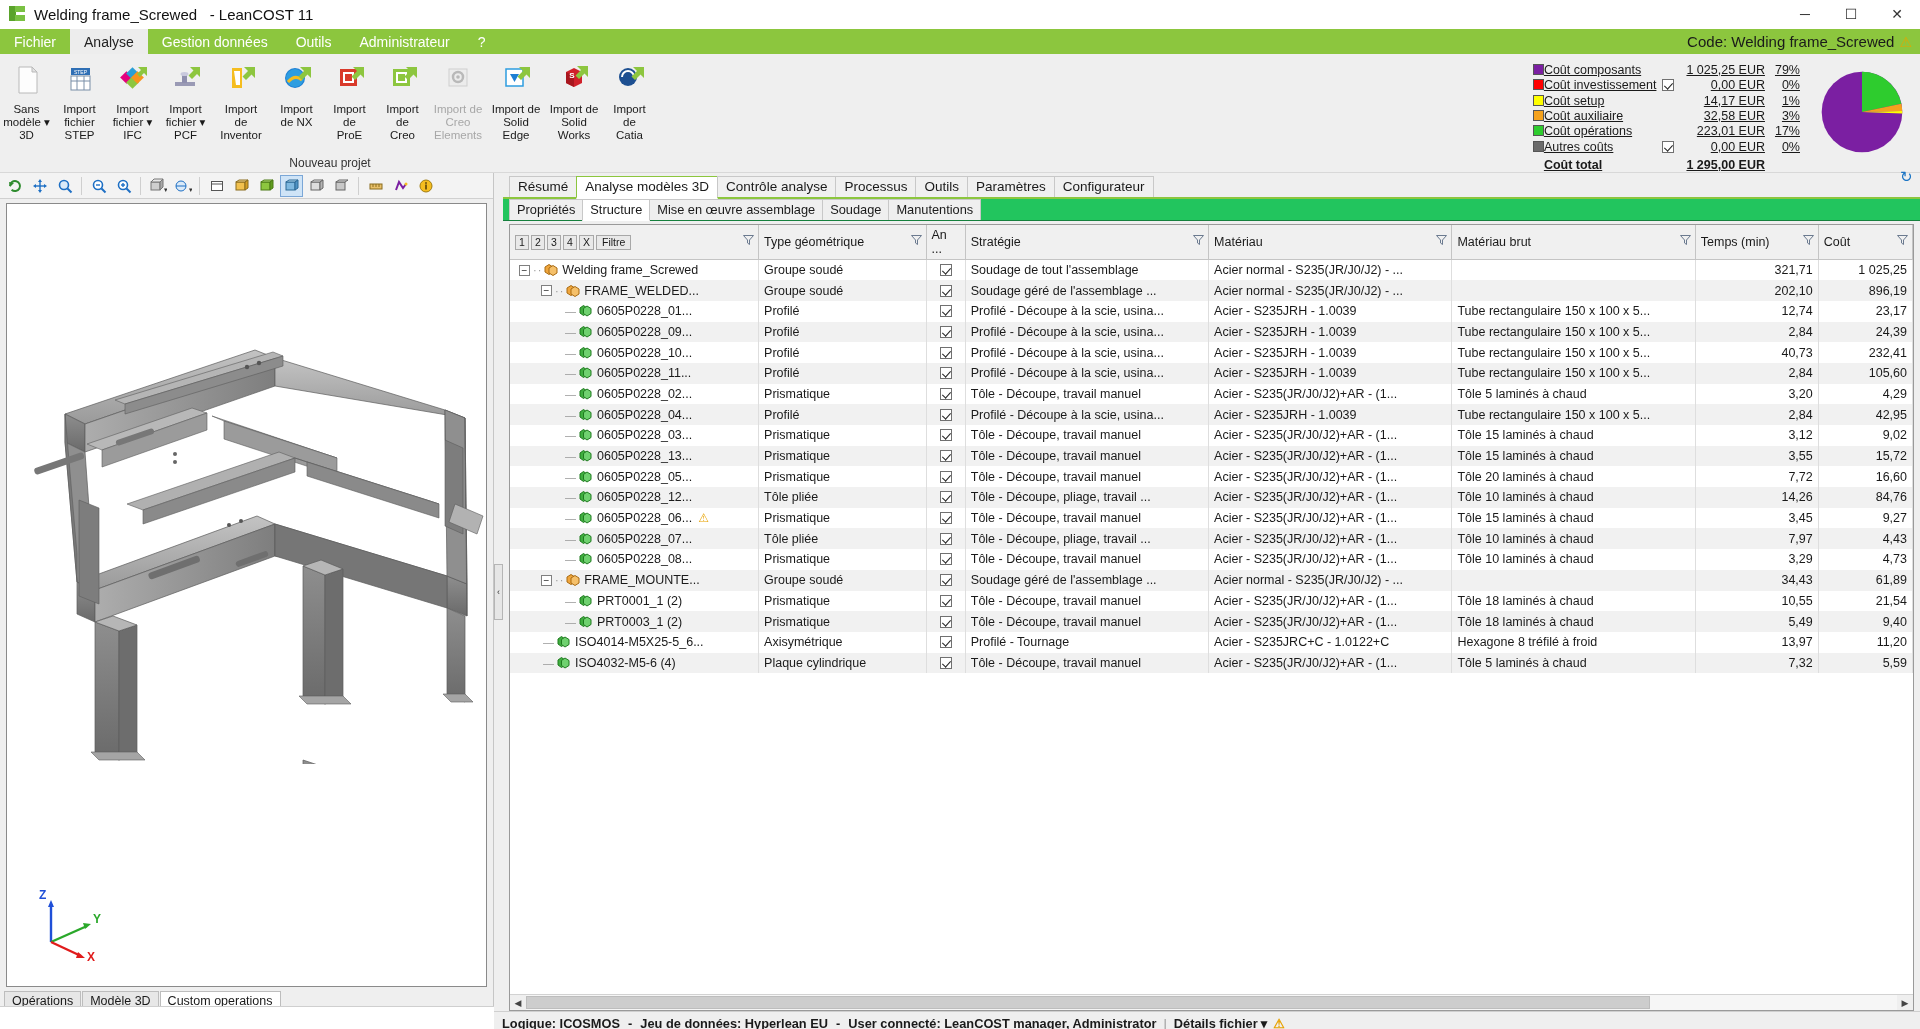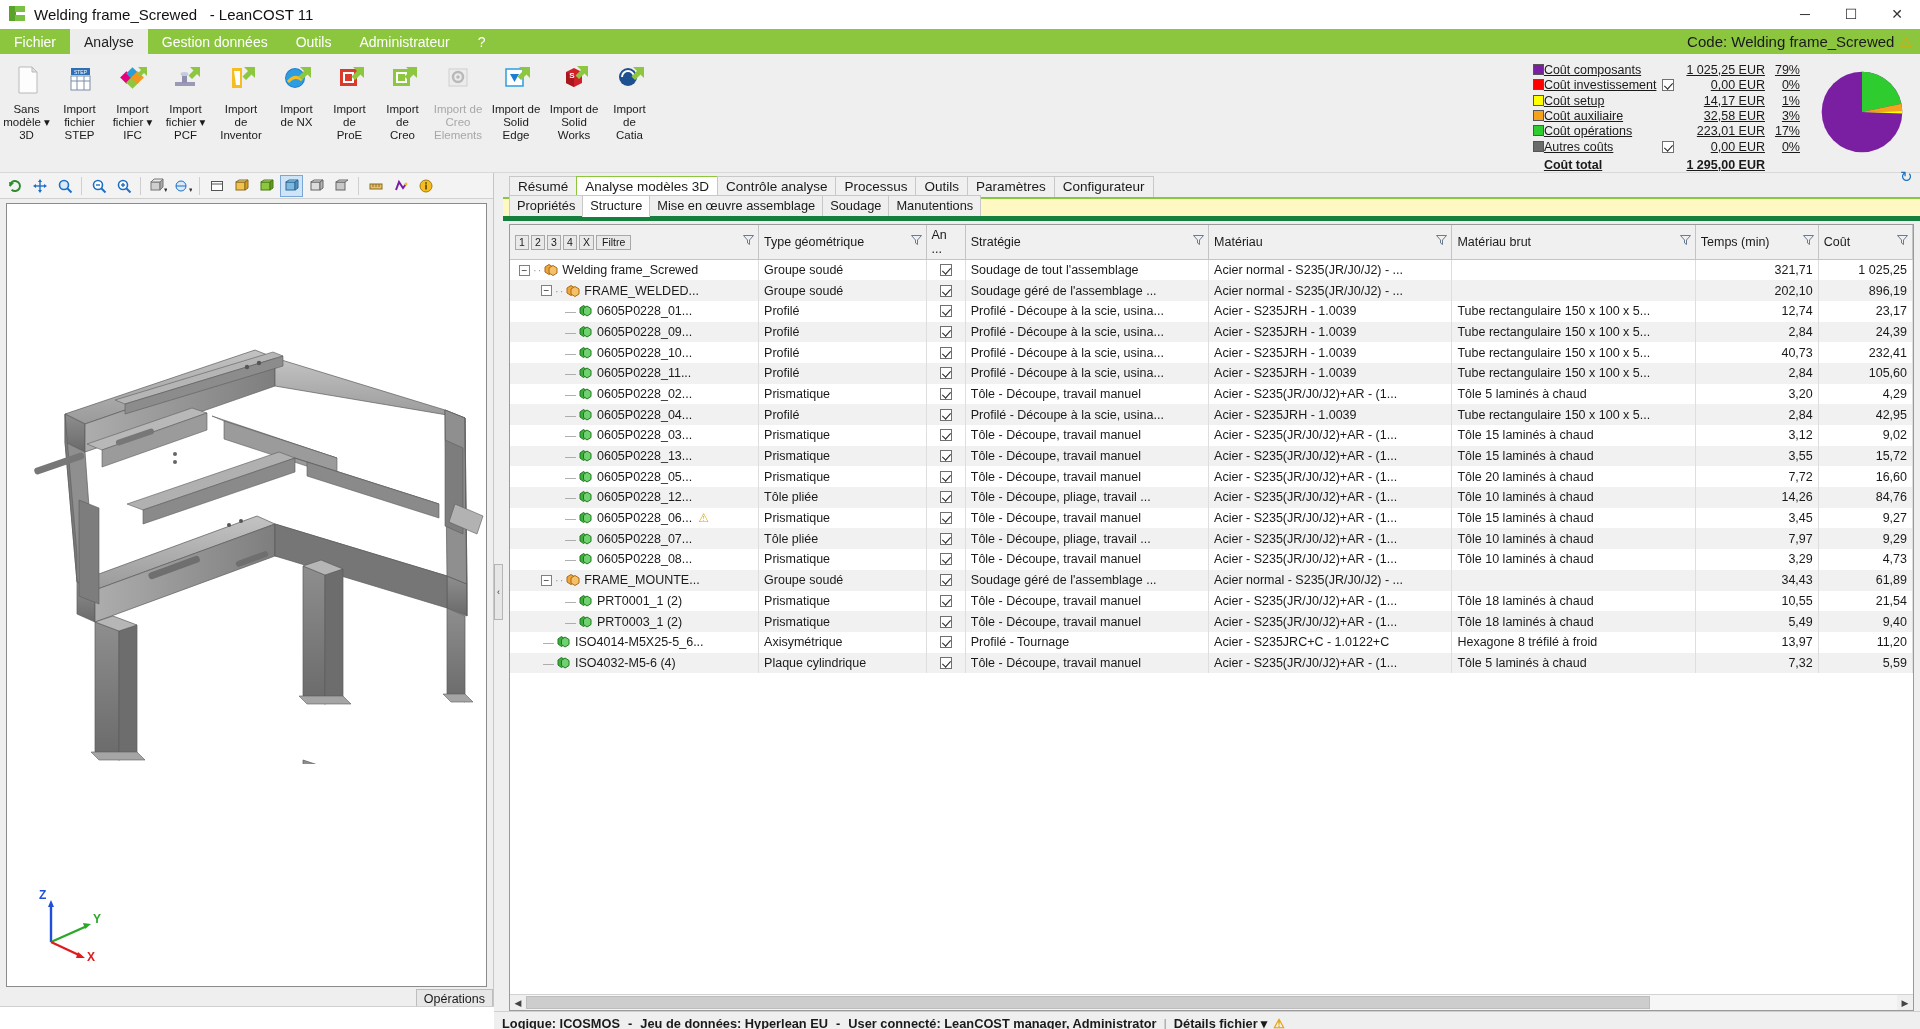--- a/index.html
+++ b/index.html
@@ -191,21 +191,20 @@
   .axis {
     position: absolute; left: 34px; bottom: 28px;
     width: 60px; height: 62px;
   }
   .axis-lbl { position:absolute; font-size:12px; font-weight:bold; }
   .bottom-tabs {
     height: 22px;
     display: flex; align-items: flex-end;
     padding-left: 4px;
     gap: 1px;
-    flex-direction: column;
   }
   .btab {
     padding: 2px 7px 3px 7px;
     font-size: 12.5px;
     background: #e7e7e7;
     border: 1px solid #bdbdbd;
     border-bottom: none;
   }
   .btab.active { background:#ffffff; font-weight:normal; }
 
@@ -241,22 +240,22 @@
     background:#f0f0f0;
     border:1px solid #c8c8c8;
     border-bottom: none;
     margin-right: -1px;
   }
   .tab1.active { background:#ffffff; border-color:#8cc63e; border-bottom:2px solid #fff; margin-bottom:-2px;}
   .tabrow2 {
     display:flex; align-items:flex-end;
     height: 22px;
     padding-left: 6px;
-    border-bottom: 5px solid #15803d;
-    background: #fef9c3;
+    border-bottom: 1px solid #15803d;
+    background: #22c55e;
   }
   .tab2 {
     padding: 2px 7px 3px 7px;
     font-size: 12.8px;
     background:#efefef;
     border:1px solid #c8c8c8;
     border-bottom:none;
     margin-right: -1px;
   }
   .tab2.active { background:#ffffff; border-bottom:1px solid #fff; margin-bottom:-1px; }
@@ -560,20 +559,21 @@
             <path d="M9 13 a6 6 0 0 1 12 0" stroke="#fff" stroke-width="2" fill="none"></path>
             <path d="M20 3 L31 3 L31 14 L27.5 10.5 L22 16 L18.5 12.5 L24 7 Z" fill="#8dc63f"></path>
           </svg>
         </div>
         <span class="rib-label">Import</span>
         <span class="rib-label">de</span>
         <span class="rib-label">Catia</span>
       </div>
 
     </div>
+    <div class="group-title" style="width:660px;">Nouveau projet</div>
   </div>
 
   <div class="cost-panel">
     <table class="cost-table">
       <tbody>
           <tr>
         <td><span class="sw" style="background:#7b1fa2"></span></td>
         <td class="cost-lbl">Coût composants</td>
         <td class="cost-chk"></td>
         <td class="cost-val">1 025,25 EUR</td>
@@ -1224,21 +1224,21 @@
                       </svg></span>
                     <span>0605P0228_07...</span>
                   </div>
                 </td>
                 <td>Tôle pliée</td>
                 <td class="ck"><span class="mini-chk"></span></td>
                 <td>Tôle - Découpe, pliage, travail ...</td>
                 <td>Acier - S235(JR/J0/J2)+AR - (1...</td>
                 <td>Tôle 10 laminés à chaud</td>
                 <td class="num">7,97</td>
-                <td class="num">9,29</td>
+                <td class="num">4,43</td>
               </tr>
               <tr>
                 <td>
                   <div class="tree-cell" style="padding-left:48px">
                     <span class="dotline" style="margin-left:2px">—</span>
                     <span class="cube"><svg width="13" height="14" viewBox="0 0 13 14">
                         <polygon points="1,4 4.5,1.5 8,4 8,9 4.5,11.5 1,9" fill="#3fae3f" stroke="#1f7a1f"></polygon>
                         <polygon points="4.5,4.5 8,2 12,4.5 12,9.5 8,12 4.5,9.5" fill="#6fd16f" stroke="#1f7a1f"></polygon>
                       </svg></span>
                     <span>0605P0228_08...</span>

